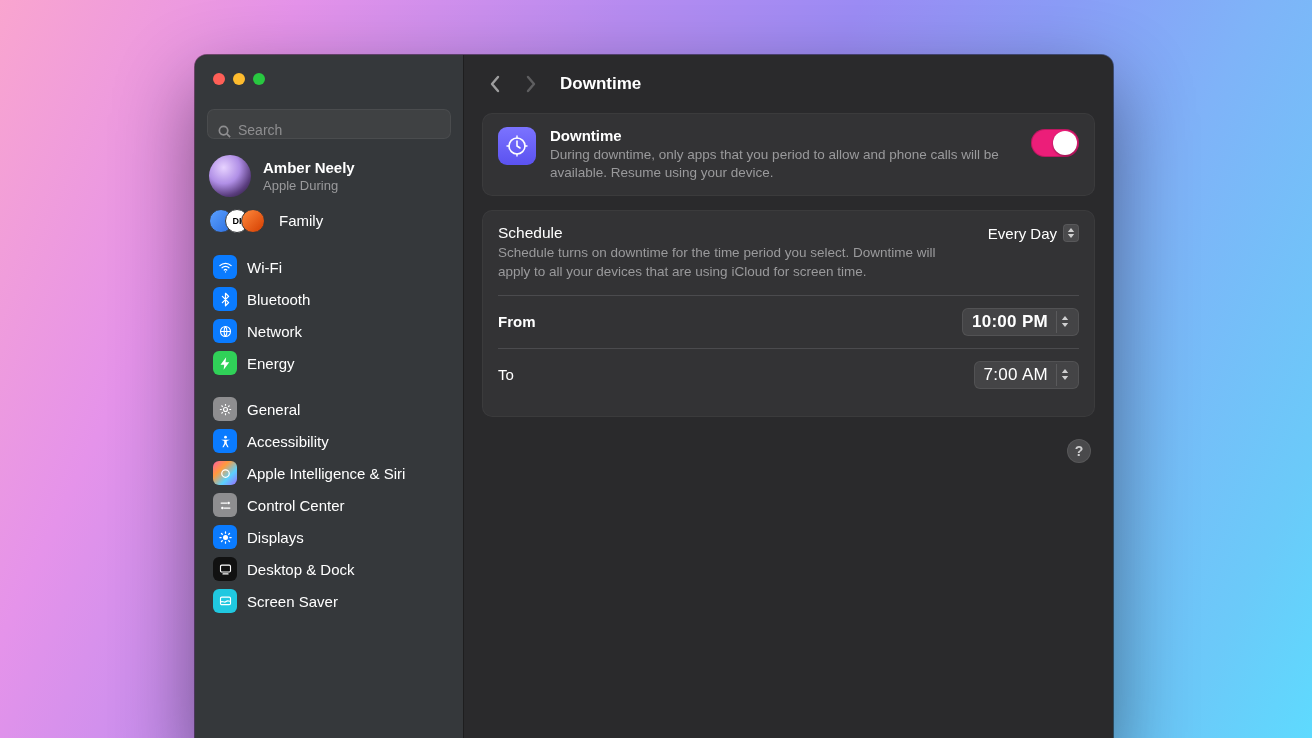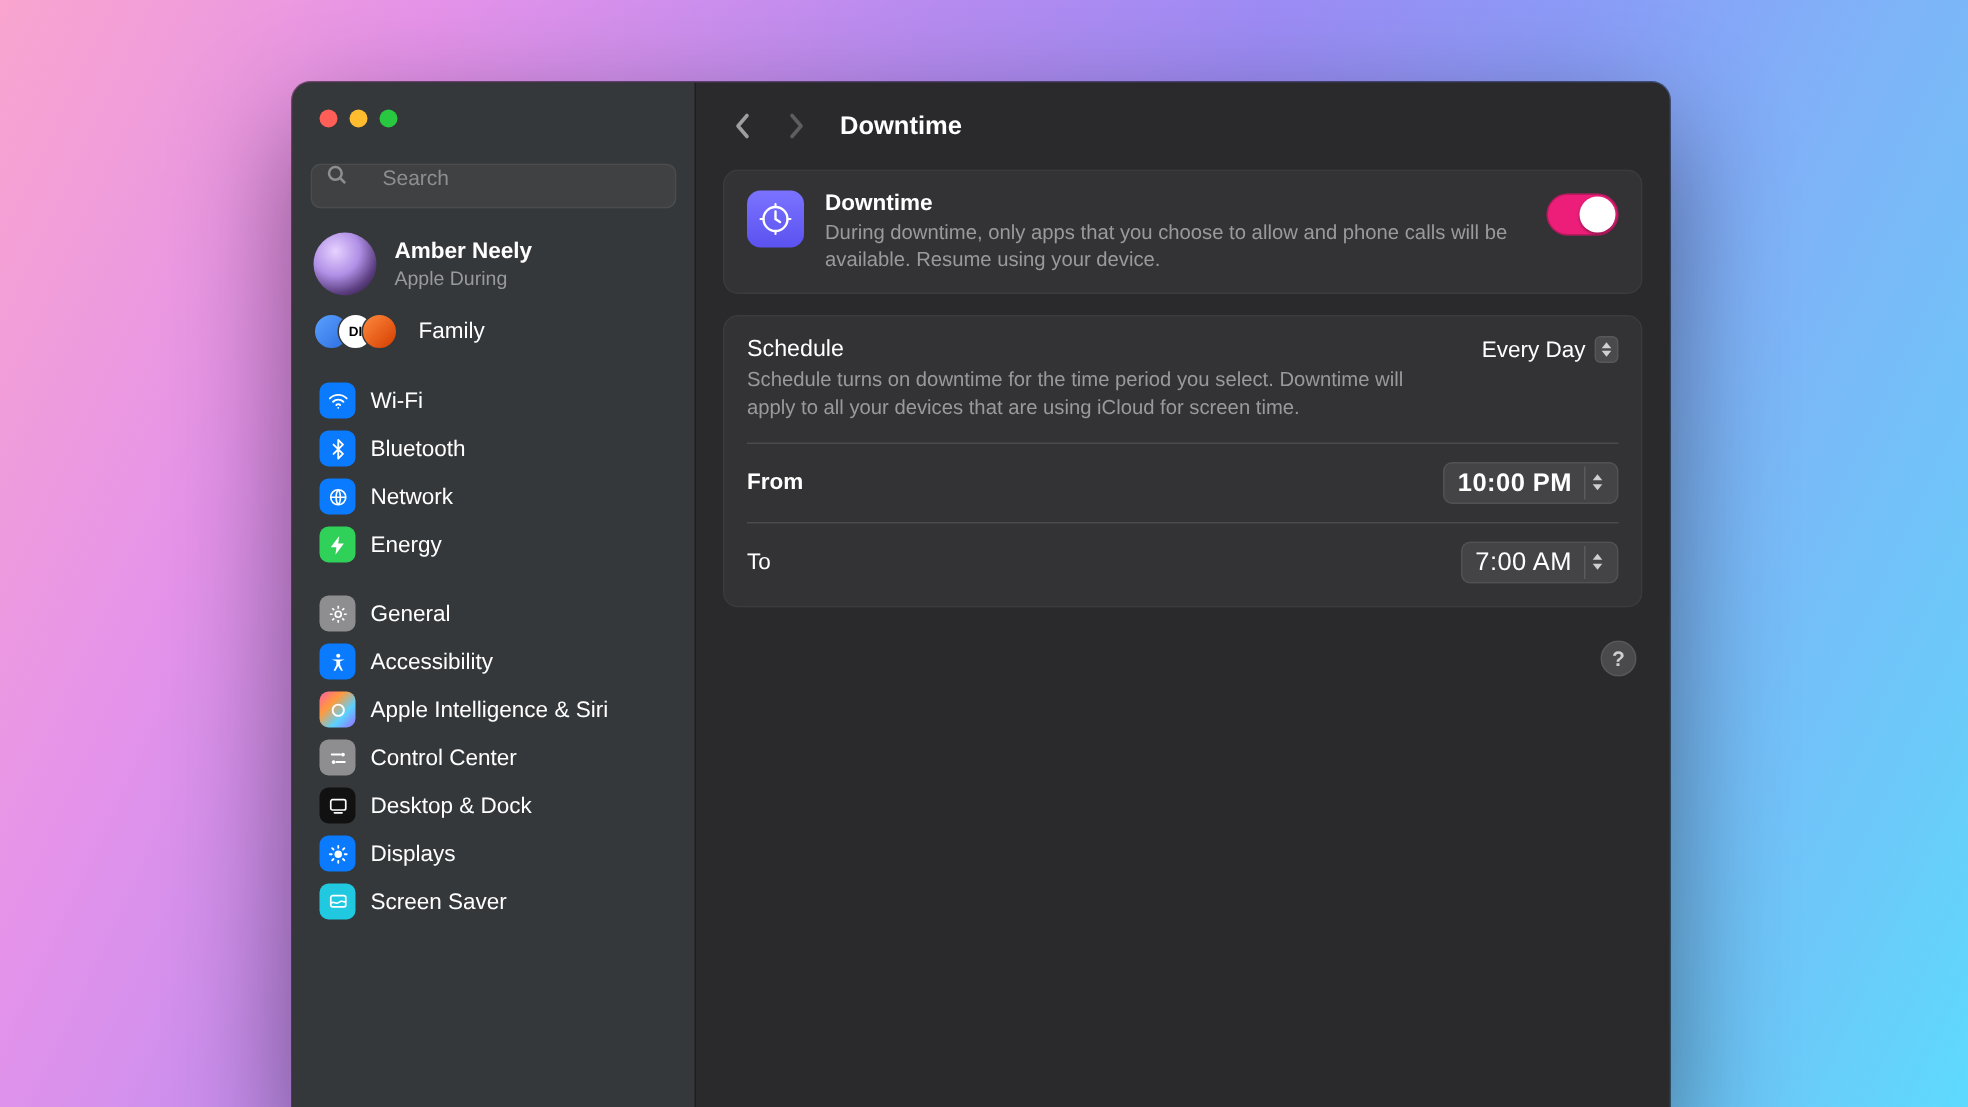--- a/index.html
+++ b/index.html
@@ -39,21 +39,21 @@
     border-right: 1px solid #1e1e1f;
   }
   .titlebar { height:48px; display:flex; align-items:center; padding-left:18px; gap:8px; }
   .tl-dot { width:12px; height:12px; border-radius:50%; }
   .tl-close { background:#ff5f57; }
   .tl-min   { background:#febc2e; }
   .tl-max   { background:#28c840; }
 
   .search-wrap { padding: 6px 12px 4px 12px; }
   .search {
-    display:flex; align-items:flex-start; gap:21px;
+    display:flex; align-items:flex-end; gap:4px;
     background: var(--search-bg); border-radius:7px; height:30px; padding:0 10px;
     box-shadow: inset 0 0 0 1px rgba(255,255,255,0.06);
   }
   .search .mag { width:15px; height:15px; }
   .search input {
     flex:1; background:transparent; border:none; outline:none; color:var(--text-primary);
     font-size:14px;
   }
   .search input::placeholder { color:#8e8e90; }
 
@@ -275,38 +275,38 @@
           <svg viewBox="0 0 24 24" fill="none" stroke="#fff" stroke-width="2" stroke-linecap="round">
               <path d="M5 8h9"></path>
               <circle cx="17" cy="8" r="2" fill="#fff" stroke="none"></circle>
               <path d="M19 16h-9"></path>
               <circle cx="7" cy="16" r="2" fill="#fff" stroke="none"></circle>
             </svg>
         </div>
         <span>Control Center</span>
       </div>
       <div class="item">
-        <div class="ico" style="background:#111">
-          <svg viewBox="0 0 24 24" fill="none" stroke="#fff" stroke-width="1.8">
-              <rect x="4" y="5" width="16" height="11" rx="2"></rect>
-              <rect x="7" y="18" width="10" height="2" rx="1" fill="#fff" stroke="none"></rect>
-            </svg>
-        </div>
-        <span>Desktop &amp; Dock</span>
-      </div>
-      <div class="item">
         <div class="ico" style="background:#0a7bff">
           <svg viewBox="0 0 24 24" fill="#fff">
               <circle cx="12" cy="12" r="4"></circle>
               <g stroke="#fff" stroke-width="2" stroke-linecap="round">
                 <path d="M12 3v2M12 19v2M3 12h2M19 12h2M5.5 5.5l1.4 1.4M17.1 17.1l1.4 1.4M18.5 5.5l-1.4 1.4M6.9 17.1l-1.4 1.4"></path>
               </g>
             </svg>
         </div>
         <span>Displays</span>
+      </div>
+      <div class="item">
+        <div class="ico" style="background:#111">
+          <svg viewBox="0 0 24 24" fill="none" stroke="#fff" stroke-width="1.8">
+              <rect x="4" y="5" width="16" height="11" rx="2"></rect>
+              <rect x="7" y="18" width="10" height="2" rx="1" fill="#fff" stroke="none"></rect>
+            </svg>
+        </div>
+        <span>Desktop &amp; Dock</span>
       </div>
       <div class="item">
         <div class="ico" style="background:#20c8e0">
           <svg viewBox="0 0 24 24" fill="none" stroke="#fff" stroke-width="1.8">
               <rect x="4" y="5" width="16" height="12" rx="2"></rect>
               <path d="M4 13c3-3 6 2 9-1s5 1 7-1"></path>
             </svg>
         </div>
         <span>Screen Saver</span>
       </div>
@@ -334,29 +334,29 @@
         <div class="row1">
           <div class="feature-ico">
             <svg viewBox="0 0 24 24" fill="none" stroke="#fff" stroke-width="1.6" stroke-linecap="round">
               <circle cx="12" cy="12" r="8"></circle>
               <path d="M12 7v5l3 2"></path>
               <path d="M2 12h2M20 12h2M12 2v2M12 20v2" stroke-width="1.4"></path>
             </svg>
           </div>
           <div class="txt">
             <div class="title">Downtime</div>
-            <div class="desc">During downtime, only apps that you choose to allow and phone calls will be available. Resume using your device.</div>
+            <div class="desc">During downtime, only apps that you period to allow and phone calls will be available. Resume using your device.</div>
           </div>
           <div class="toggle">
             <div class="knob"></div>
           </div>
         </div>
       </div>
 
-      <div class="card" style="padding-bottom:4px;">
+      <div class="card" style="padding-bottom:16px;">
         <div class="sched-head">
           <div class="left">
             <div class="title">Schedule</div>
             <div class="desc">Schedule turns on downtime for the time period you select. Downtime will apply to all your devices that are using iCloud for screen time.</div>
           </div>
           <div class="popup">
             <span>Every Day</span>
             <span class="pop-arrows">
               <svg viewBox="0 0 10 6" fill="#d0d0d0">
                   <polygon points="5,0 9,5 1,5"></polygon>

